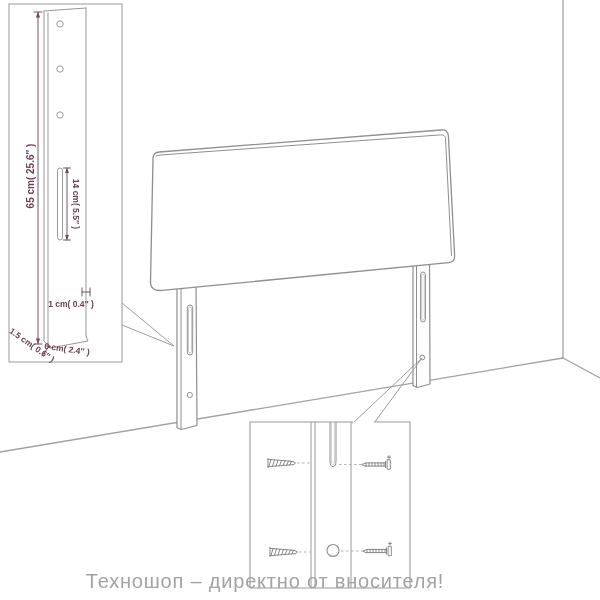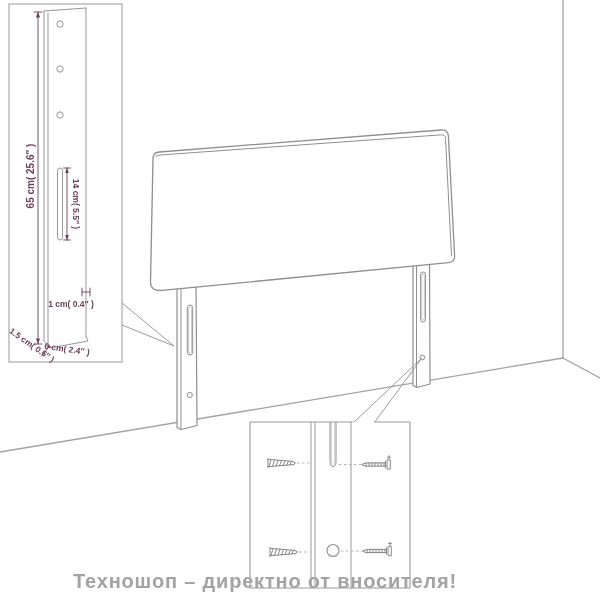--- a/index.html
+++ b/index.html
@@ -6,21 +6,21 @@
   #stage{position:relative;width:600px;height:600px;background:#ffffff;overflow:hidden;
          font-family:"Liberation Sans","DejaVu Sans",sans-serif;}
   #lineart{position:absolute;left:0;top:0;}
   .dim-label{position:absolute;color:#6d4156;font-size:8.5px;font-weight:700;
              white-space:nowrap;transform:translate(-50%,-50%);letter-spacing:0px;}
   .dim-label.v-up{transform:translate(-50%,-50%) rotate(-90deg);}
   .dim-label.v-down{transform:translate(-50%,-50%) rotate(90deg);}
   .dim-label.tilt35{transform:translate(-50%,-50%) rotate(35deg);}
   .dim-label.tilt8{transform:translate(-50%,-50%) rotate(8deg);}
   #watermark{position:absolute;left:265px;top:581px;transform:translate(-50%,-50%);
-             color:#a3a3a3;font-size:20px;font-weight:700;letter-spacing:0.8px;
+             color:#a3a3a3;font-size:20px;font-weight:400;letter-spacing:0.8px;
              white-space:nowrap;}
 </style>
 </head>
 <body>
 
 <div id="stage">
 
   <svg id="lineart" width="600" height="600" viewBox="0 0 600 600">
 
     <g stroke="#a2a2a2" stroke-width="1.3" fill="none" stroke-linecap="round">

